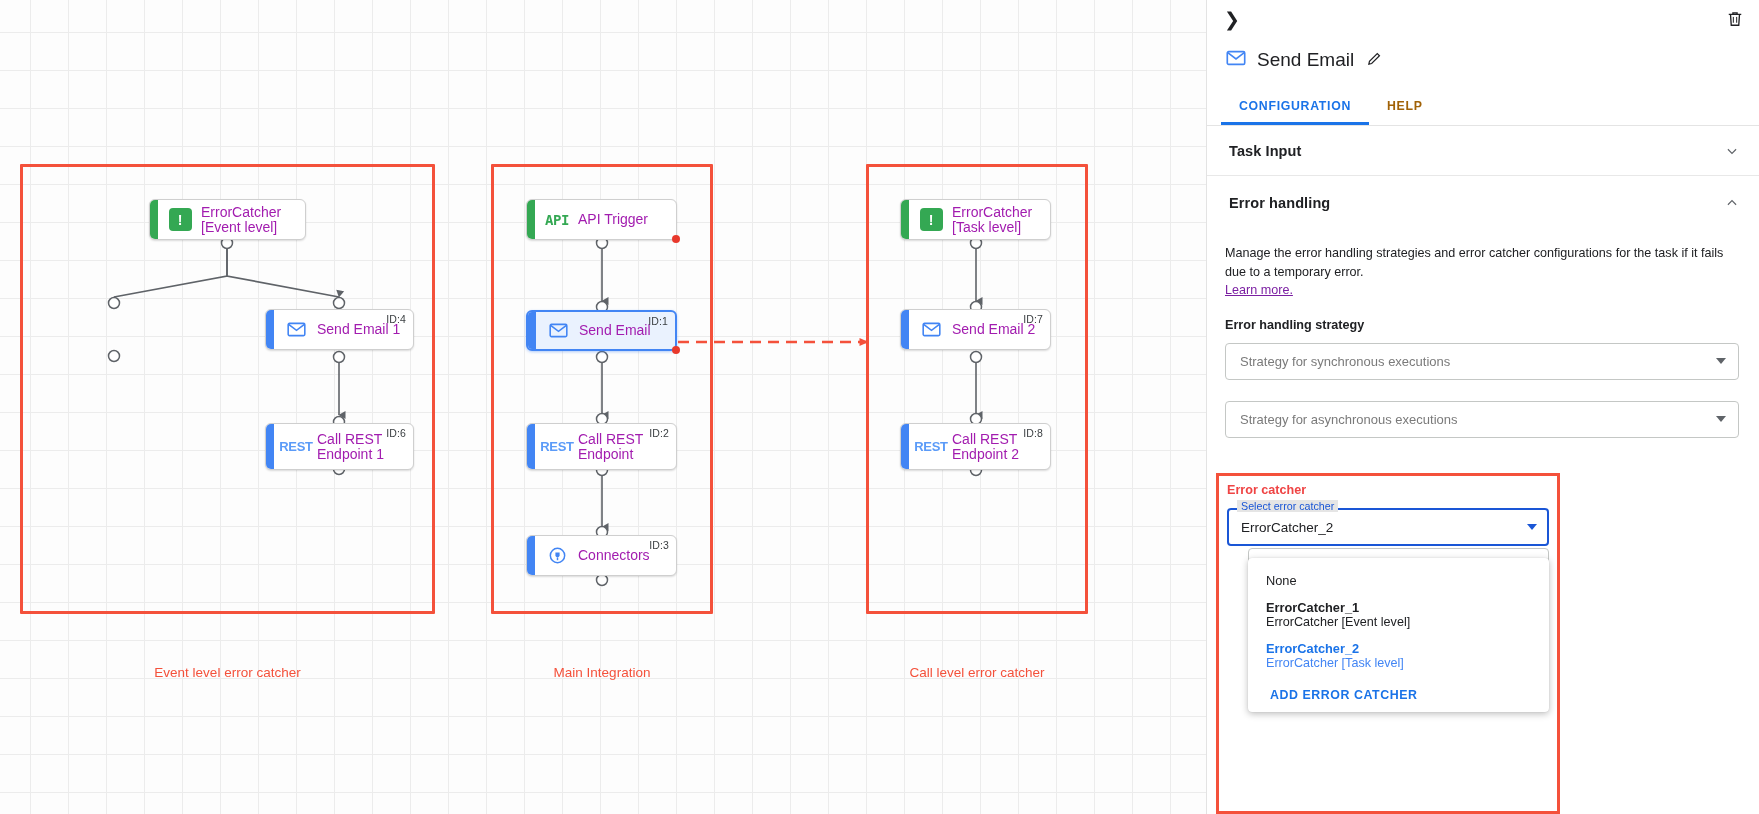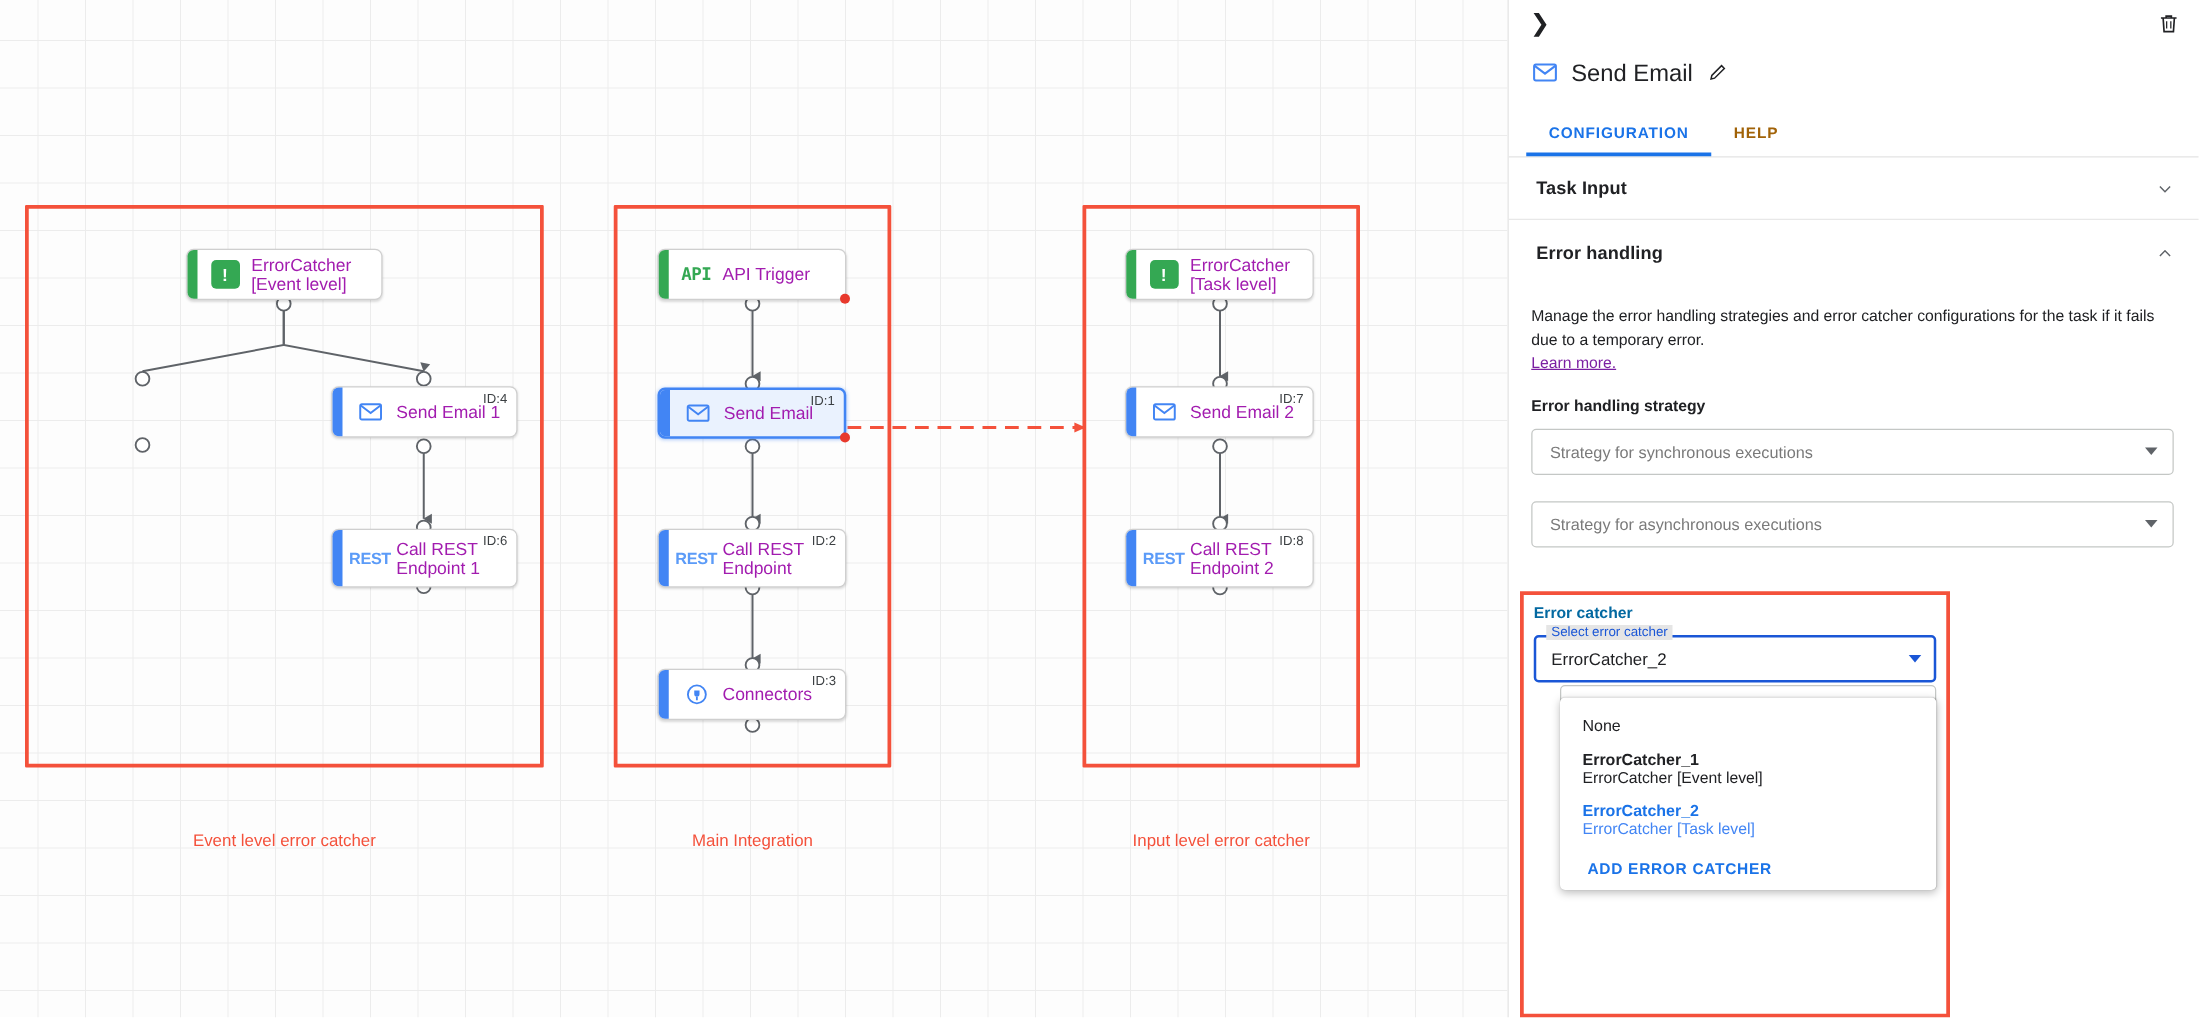--- a/index.html
+++ b/index.html
@@ -183,21 +183,21 @@
     border-top: 6px solid #5f6368;
   }
 
   
   #ec-block {
     position:absolute;
     left: 9px; top: 473px;
     width: 344px; height: 341px;
     border: 3px solid #f4513b;
   }
-  .ec-label { font-size: 12.6px; font-weight:700; color:#0369a1; padding: 7px 0 0 8px; }
+  .ec-label { font-size: 12.6px; font-weight:700; color:#ef4444; padding: 7px 0 0 8px; }
 
   .ff-wrap { position: relative; margin: 11px 8px 0 8px; }
   .ff-field {
     height: 38px;
     border: 2px solid #1a56d6;
     border-radius: 4px;
     display:flex; align-items:center;
     padding: 0 10px 0 12px;
     background:#fff;
     cursor:pointer;
@@ -400,21 +400,21 @@
       <div class="ico">
         <span class="rest-glyph">REST</span>
       </div>
       <div class="nlabel">Call REST
 Endpoint 2</div>
       <div class="nid">ID:8</div>
     </div>
 
     <div class="group-caption" style="left:20px; top:665px; width:415px;">Event level error catcher</div>
     <div class="group-caption" style="left:491px; top:665px; width:222px;">Main Integration</div>
-    <div class="group-caption" style="left:866px; top:665px; width:222px;">Input level error catcher</div>
+    <div class="group-caption" style="left:866px; top:665px; width:222px;">Call level error catcher</div>
   </div>
 
   <div id="panel">
 
     <div class="panel-topbar">
       <div class="chev-right">❯</div>
       <div class="trash">
         <svg width="20" height="20" viewBox="0 0 24 24" fill="none" stroke="#202124" stroke-width="1.6">
           <path d="M4.5 6.5h15M9.5 6.5V4.6h5V6.5M6.6 6.5l.9 13h9l.9-13"></path>
           <path d="M10 9.5v7M14 9.5v7" stroke-width="1.2"></path>

